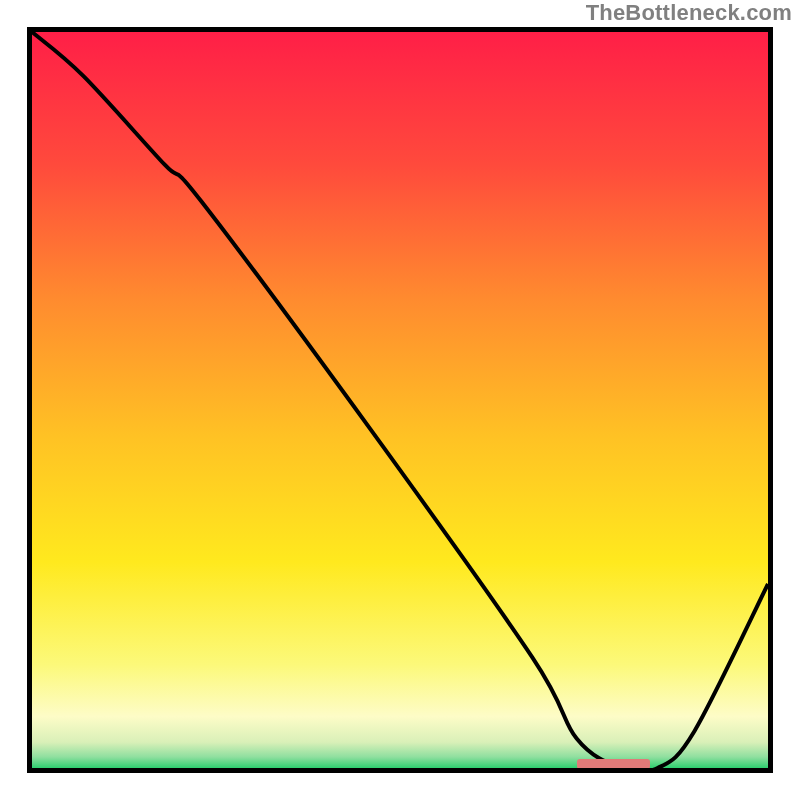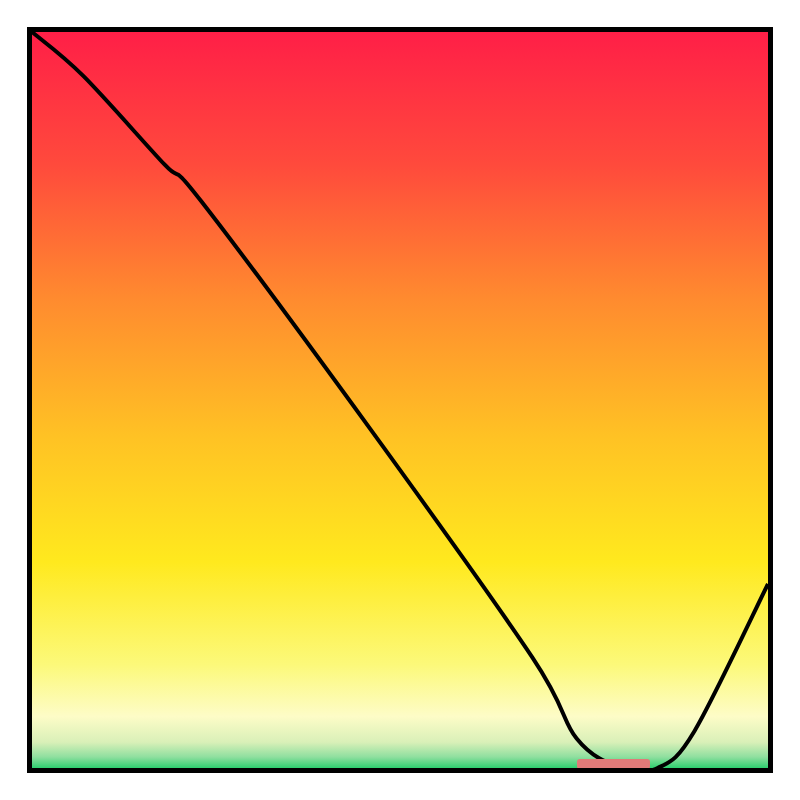--- a/index.html
+++ b/index.html
@@ -50,20 +50,21 @@
     height: 10px;
     background: #e07a78;
     border-radius: 3px;
   }
 </style>
 </head>
 <body>
 
 <div class="stage">
 
+  <div class="watermark">TheBottleneck.com</div>
 
   <div class="frame">
 
     <svg class="gradient-fill" viewBox="0 0 100 100" preserveAspectRatio="none">
       <defs>
         <linearGradient id="bg-grad" x1="0" y1="0" x2="0" y2="1">
             <stop offset="0.00%" stop-color="#ff1f47"></stop>
             <stop offset="18.00%" stop-color="#ff4a3c"></stop>
             <stop offset="36.00%" stop-color="#ff8a2f"></stop>
             <stop offset="55.00%" stop-color="#ffc224"></stop>

